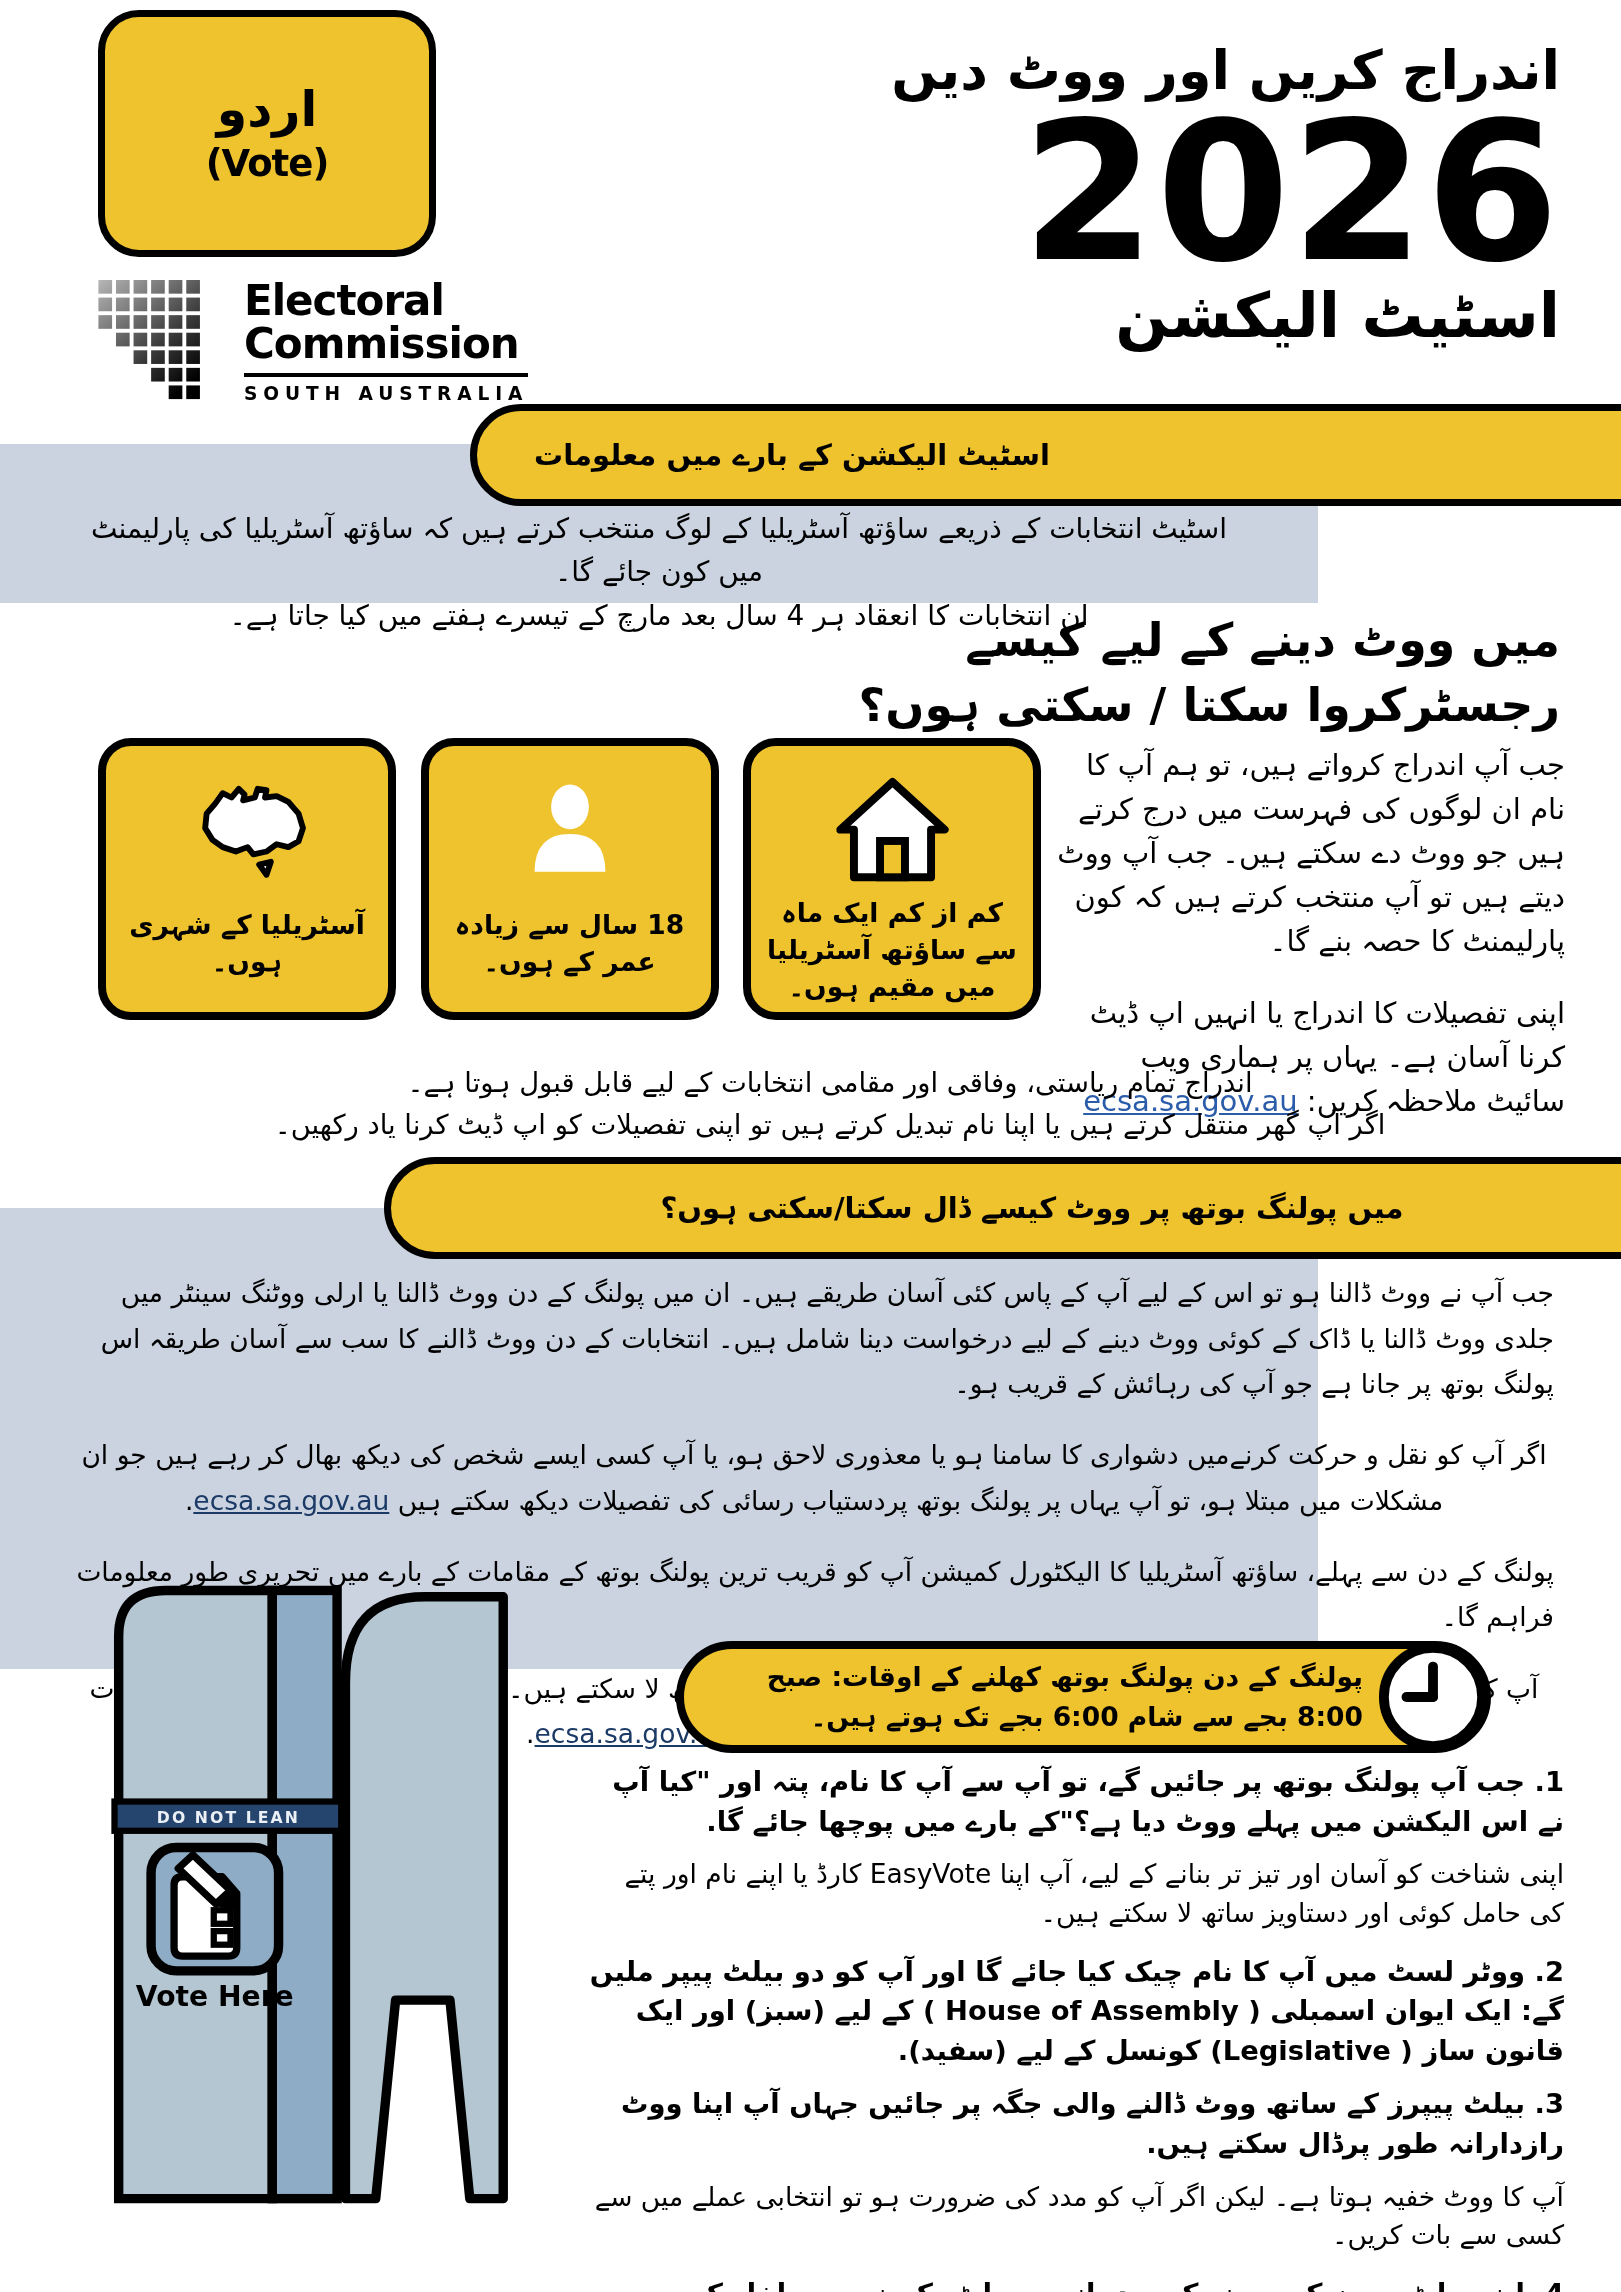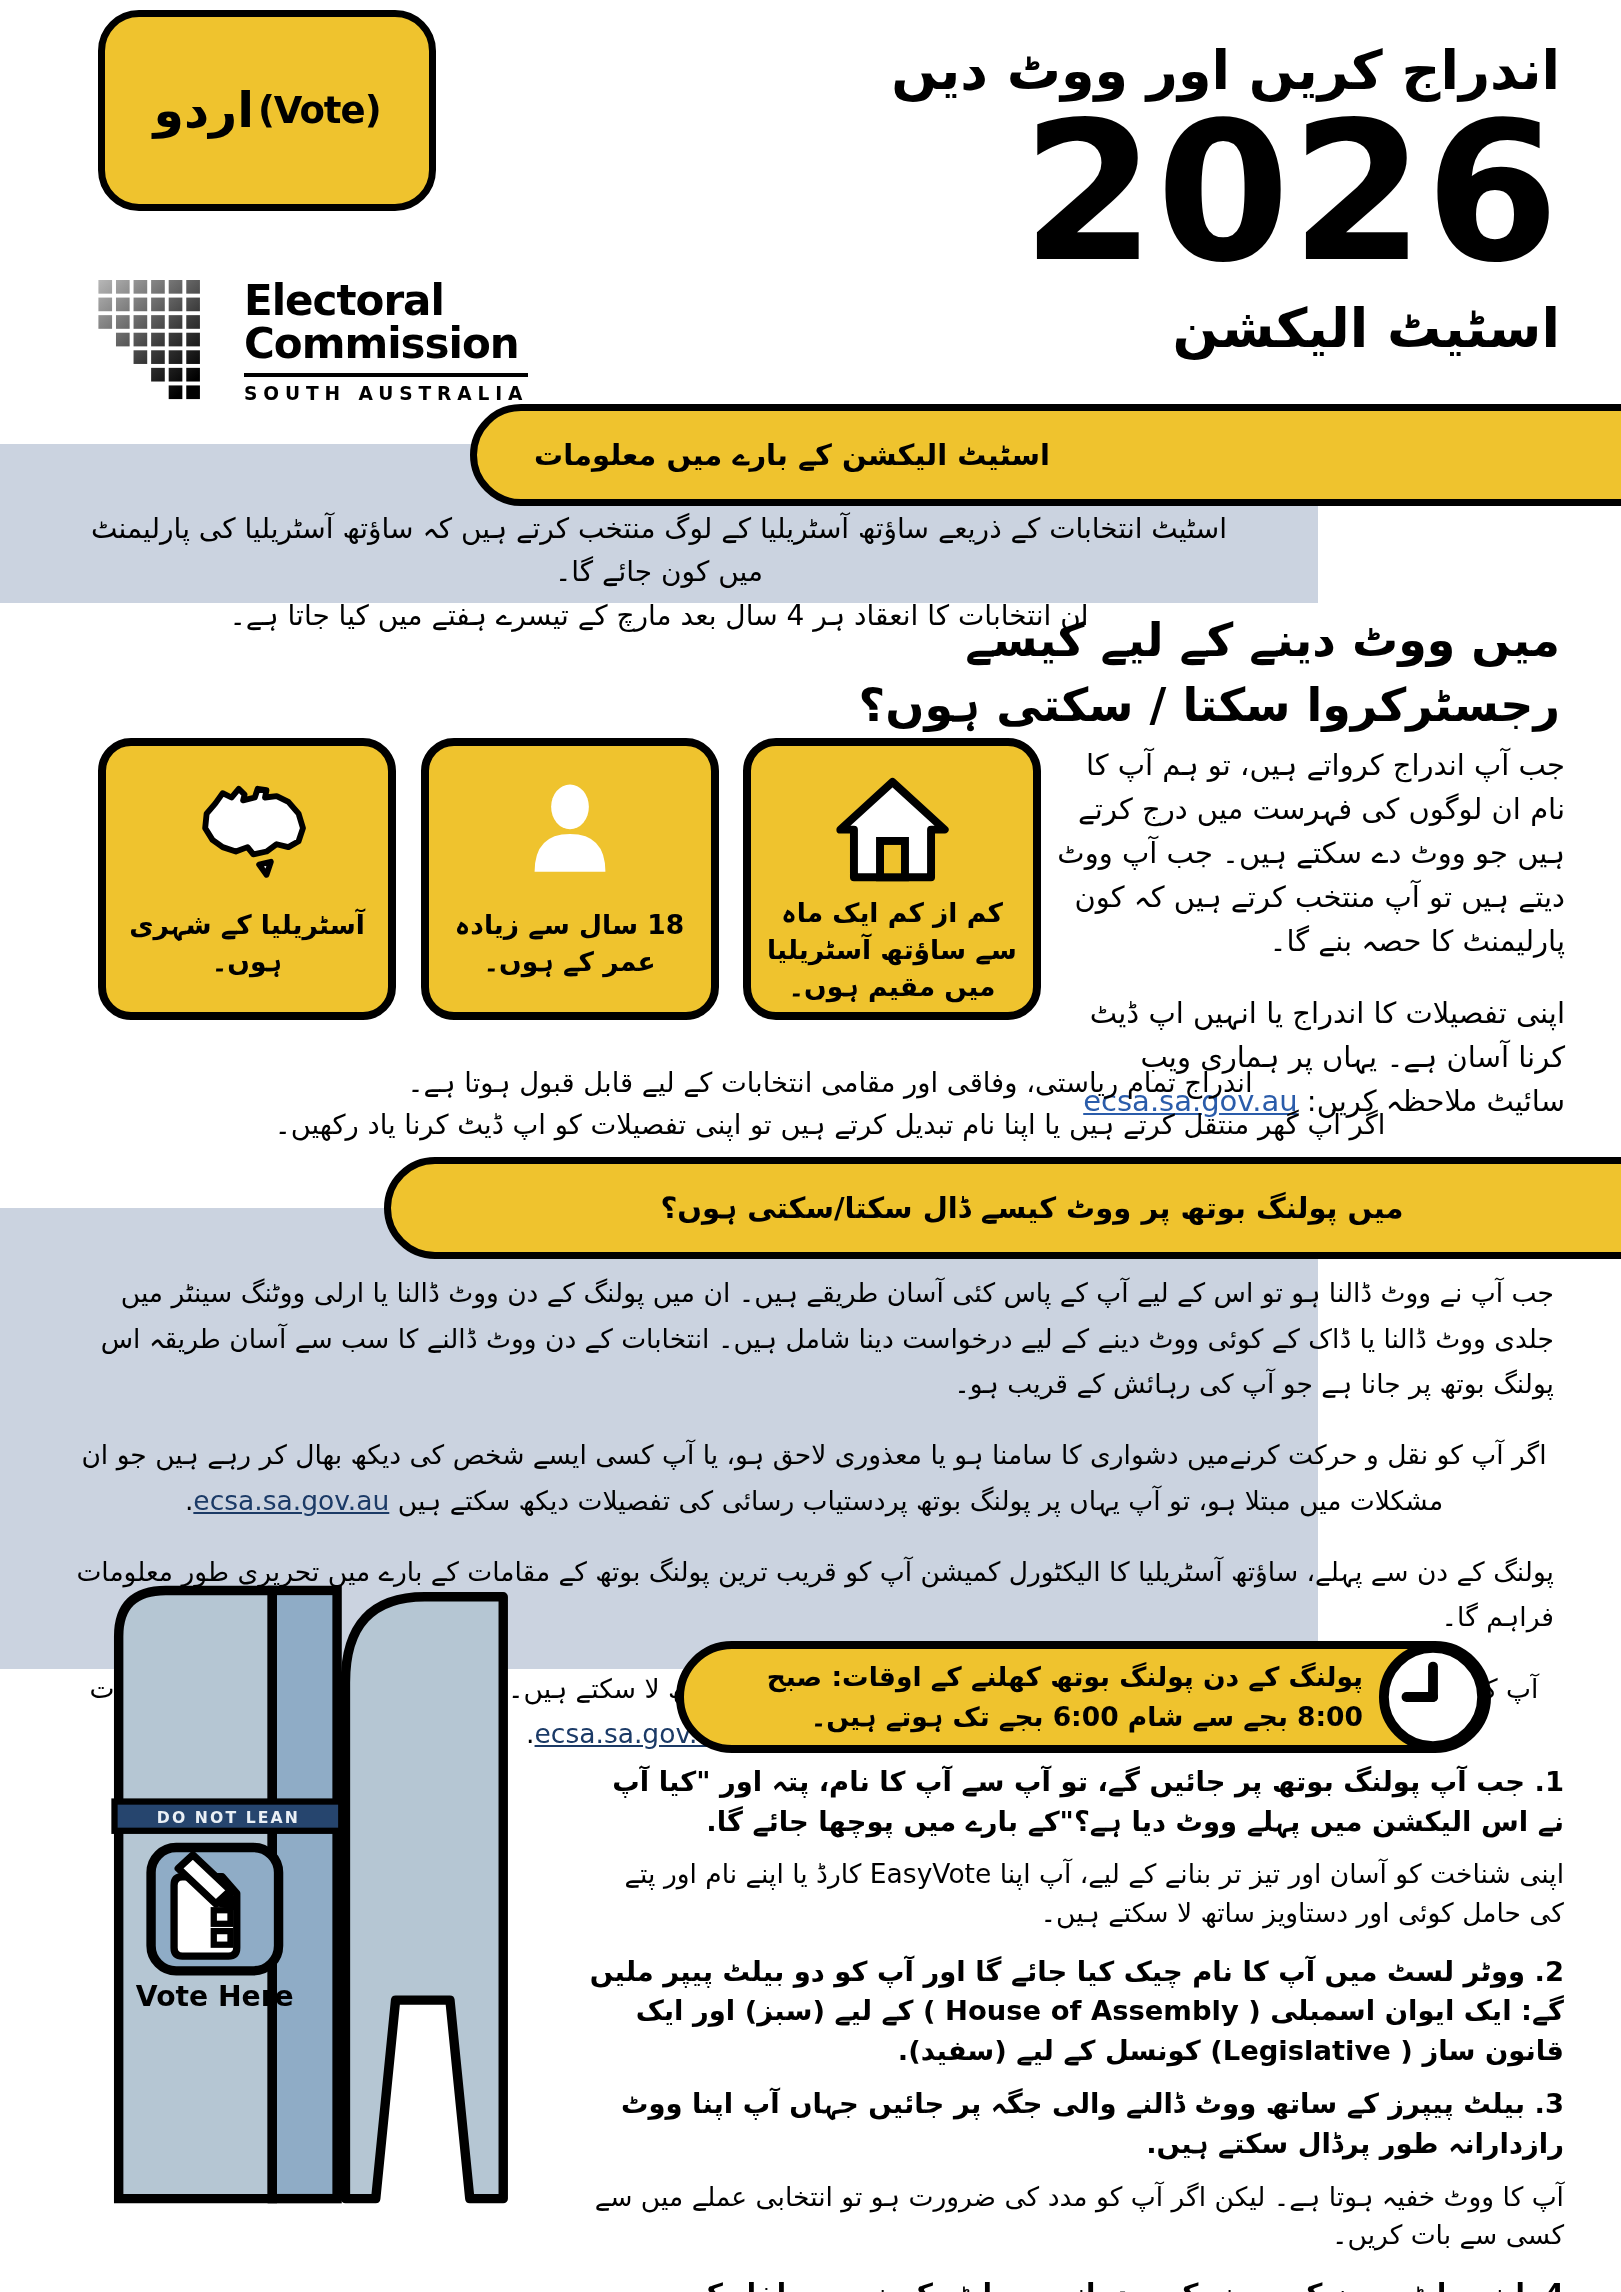--- a/index.html
+++ b/index.html
@@ -10,37 +10,37 @@
     --booth-light:#B5C6D3;
     --booth-mid:#8FACC6;
     --link:#2A5CAA;
     --link-dark:#1B3A66;
   }
   *{margin:0;padding:0;box-sizing:border-box;}
   body{background:#888;font-family:"DejaVu Sans",sans-serif;}
   .page{position:relative;width:1621px;height:2293px;background:#fff;overflow:hidden;margin:0 auto;}
 
   
-  .lang-badge{position:absolute;left:98px;top:9.8px;width:338px;height:201px;
+  .lang-badge{position:absolute;left:98px;top:9.8px;width:338px;height:247px;
     background:var(--yellow);border:7.8px solid #000;border-radius:41px;
-    display:flex;align-items:center;justify-content:center;gap:3.9px;}
+    display:flex;flex-direction:column;align-items:center;justify-content:center;gap:3.9px;}
   .lang-badge .native{font-size:49px;font-weight:bold;direction:rtl;}
   .lang-badge .latin{font-size:37px;font-weight:bold;letter-spacing:-1px;}
 
   
   .logo{position:absolute;left:98px;top:280px;display:flex;gap:30px;align-items:flex-start;}
   .logo-text .l1,.logo-text .l2{font-size:42px;font-weight:bold;line-height:1.02;letter-spacing:-1px;}
   .logo-text .rule{height:3.9px;background:#000;margin-top:7.8px;}
   .logo-text .l3{font-size:18.6px;font-weight:bold;letter-spacing:5.9px;margin-top:5.9px;white-space:nowrap;}
 
   
   .masthead{position:absolute;right:61px;top:37px;text-align:right;direction:rtl;}
   .masthead .kicker{font-size:54px;font-weight:bold;line-height:1.25;}
   .masthead .year{font-size:192px;font-weight:bold;line-height:.92;letter-spacing:1px;direction:ltr;}
-  .masthead .subtitle{font-size:54px;font-weight:bold;line-height:1.1;margin-top:18px;}
+  .masthead .subtitle{font-size:62px;font-weight:bold;line-height:1.1;margin-top:1px;}
 
   
   .banner{position:absolute;right:-59px;height:102px;background:var(--yellow);
     border:7.8px solid #000;border-radius:53px;z-index:3;display:flex;align-items:center;}
   .banner .txt{font-size:29px;font-weight:bold;direction:rtl;white-space:nowrap;}
   .banner1{left:470px;top:404px;}
   .banner1 .txt{padding-right:0;padding-left:0;margin-right:auto;margin-left:0;padding-inline-start:0;}
   .banner1 .txt{position:absolute;left:57px;}
   .banner2{left:384px;top:1157px;justify-content:center;}
 

